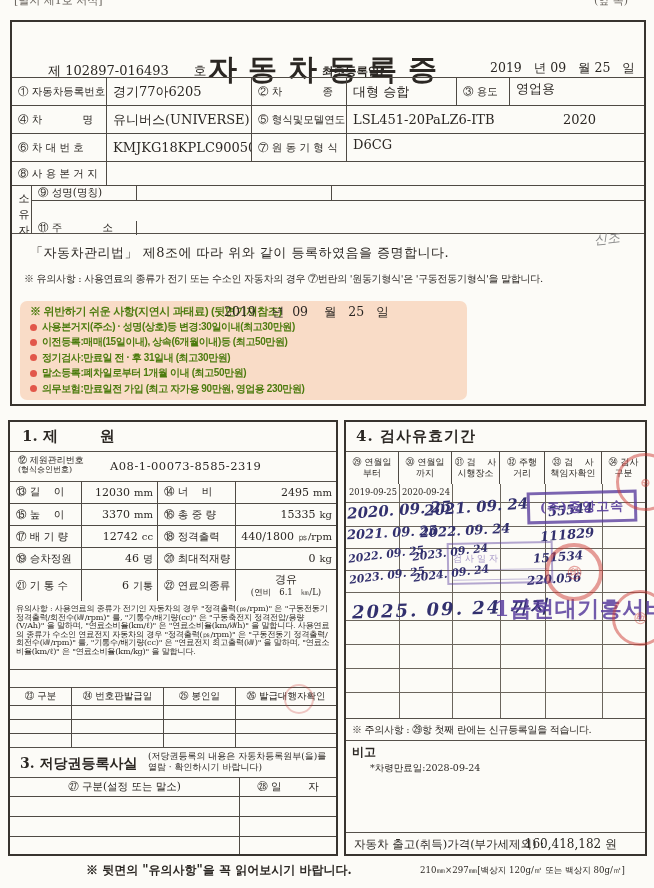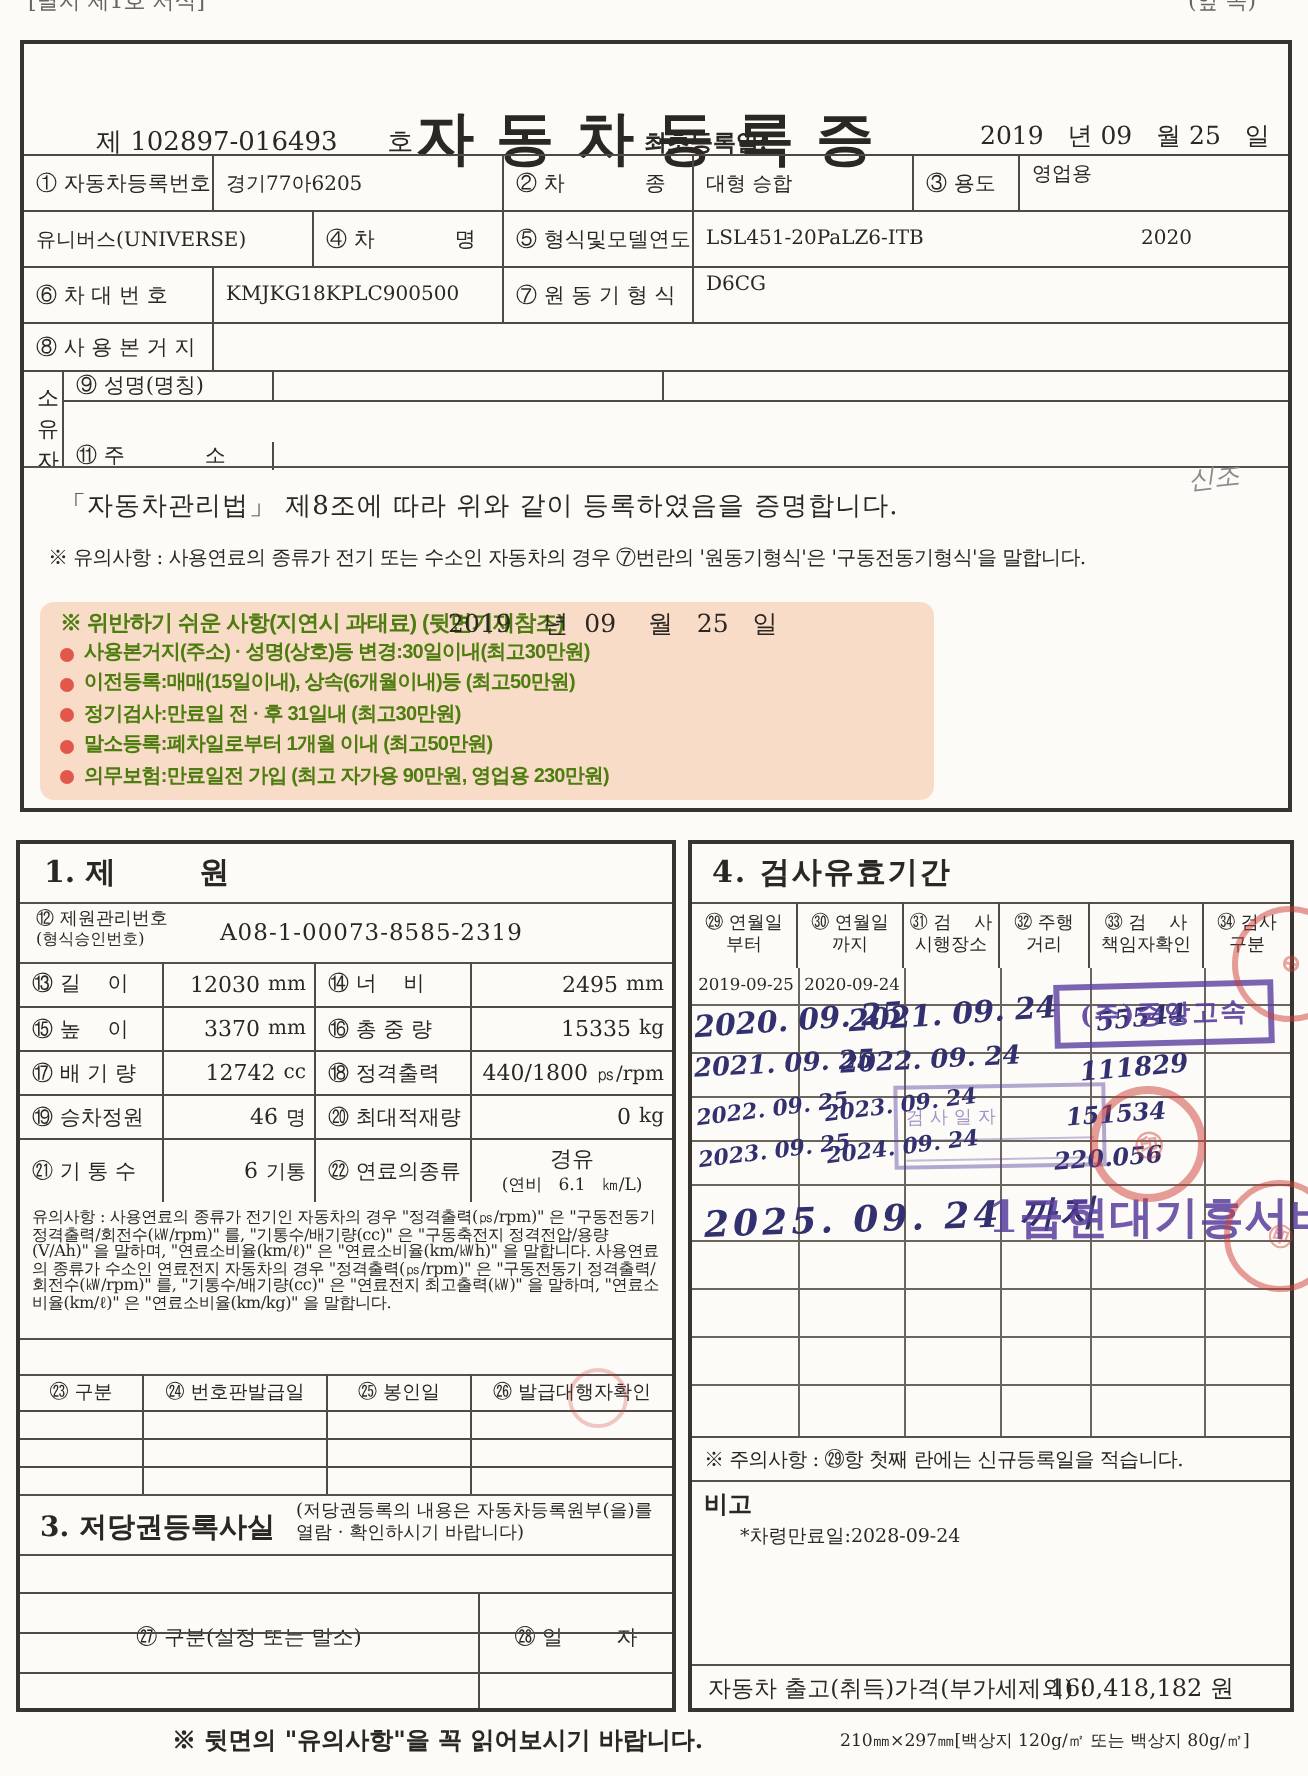--- a/index.html
+++ b/index.html
@@ -10,21 +10,21 @@
     font-family: "DejaVu Serif", serif; color: #2b2723;
   }
   .abs { position: absolute; }
   .pre { white-space: pre; }
   .line { position:absolute; background:#55504a; }
   .bx { position:absolute; border:2px solid #38342f; }
   
   #title { left:0; right:0; top:28px; text-align:center; font-size:29px; font-weight:bold; letter-spacing:11px; }
   .small { font-size:10px; }
   .cell-label { font-size:10.5px; }
-  .cell-val { font-size:10px; }
+  .cell-val { font-size:13px; }
   .row { position:absolute; left:0; right:0; display:flex; border-top:1px solid #4f4a44; }
   .c { border-right:1px solid #4f4a44; display:flex; align-items:center; padding-left:6px; overflow:hidden; }
   .c.last { border-right:none; }
   .vert { writing-mode: vertical-rl; text-orientation: upright; letter-spacing:4px; font-size:11px; }
   #hl-box {
     position:absolute; left:8px; top:279px; width:447px; height:99px;
     background:#f9dcc7; border-radius:7px; padding:3px 8px 0 10px;
     font-family:"Liberation Sans", sans-serif; color:#4d7c0f;
   }
   #hl-box .hd { font-size:11px; font-weight:bold; letter-spacing:-0.3px; }
@@ -62,22 +62,22 @@
     <div class="row" style="top:55px; height:28px;">
       <div class="c cell-label pre" style="width:95px;">① 자동차등록번호</div>
       <div class="c cell-val" style="width:145px;">경기77아6205</div>
       <div class="c cell-label pre" style="width:95px;">② 차            종</div>
       <div class="c cell-val" style="width:110px;">대형 승합</div>
       <div class="c cell-label pre" style="width:53px;">③ 용도</div>
       <div class="c cell-val last" style="flex:1; align-items:flex-start; padding-top:2px;">영업용</div>
     </div>
 
     <div class="row" style="top:83px; height:28px;">
+      <div class="c cell-label pre" style="width:95px;">④ 차            명</div>
       <div class="c cell-val" style="width:145px;">유니버스(UNIVERSE)</div>
-      <div class="c cell-label pre" style="width:95px;">④ 차            명</div>
       <div class="c cell-label pre" style="width:95px;">⑤ 형식및모델연도</div>
       <div class="c cell-val last" style="flex:1;">
         <span>LSL451-20PaLZ6-ITB</span>
         <span style="margin-left:auto; margin-right:48px;">2020</span>
       </div>
     </div>
 
     <div class="row" style="top:111px; height:28px;">
       <div class="c cell-label pre" style="width:95px;">⑥ 차 대 번 호</div>
       <div class="c cell-val" style="width:145px;">KMJKG18KPLC900500</div>
@@ -219,21 +219,21 @@
       <div class="c" style="width:62px;"></div>
         <div class="c" style="width:92px;"></div>
         <div class="c" style="width:72px;"></div>
         <div class="c last" style="flex:1;"></div>
     </div>
     <div class="line" style="left:0; right:0; top:325px; height:1px;"></div>
 
     <div class="abs" style="left:10px; top:333px; font-size:14px; font-weight:bold;">3. 저당권등록사실</div>
     <div class="abs" style="left:138px; top:329px; width:184px; font-size:9px; line-height:11px;">(저당권등록의 내용은 자동차등록원부(을)를 열람 · 확인하시기 바랍니다)</div>
     <div class="line" style="left:0; right:0; top:355px; height:1px;"></div>
-    <div class="row" style="top:355px; height:19px; border-top:none;margin-top:32px;">
+    <div class="row" style="top:355px; height:19px; border-top:none;">
       <div class="c" style="width:230px; justify-content:center; font-size:10.5px; padding-left:0;">㉗ 구분(설정 또는 말소)</div>
       <div class="c last pre" style="flex:1; justify-content:center; font-size:10.5px; padding-left:0;">㉘ 일        자</div>
     </div>
     <div class="row" style="top:374px; height:20px;">
       <div class="c" style="width:230px;"></div>
         <div class="c last" style="flex:1;"></div>
     </div>
     <div class="row" style="top:394px; height:20px;">
       <div class="c" style="width:230px;"></div>
         <div class="c last" style="flex:1;"></div>

